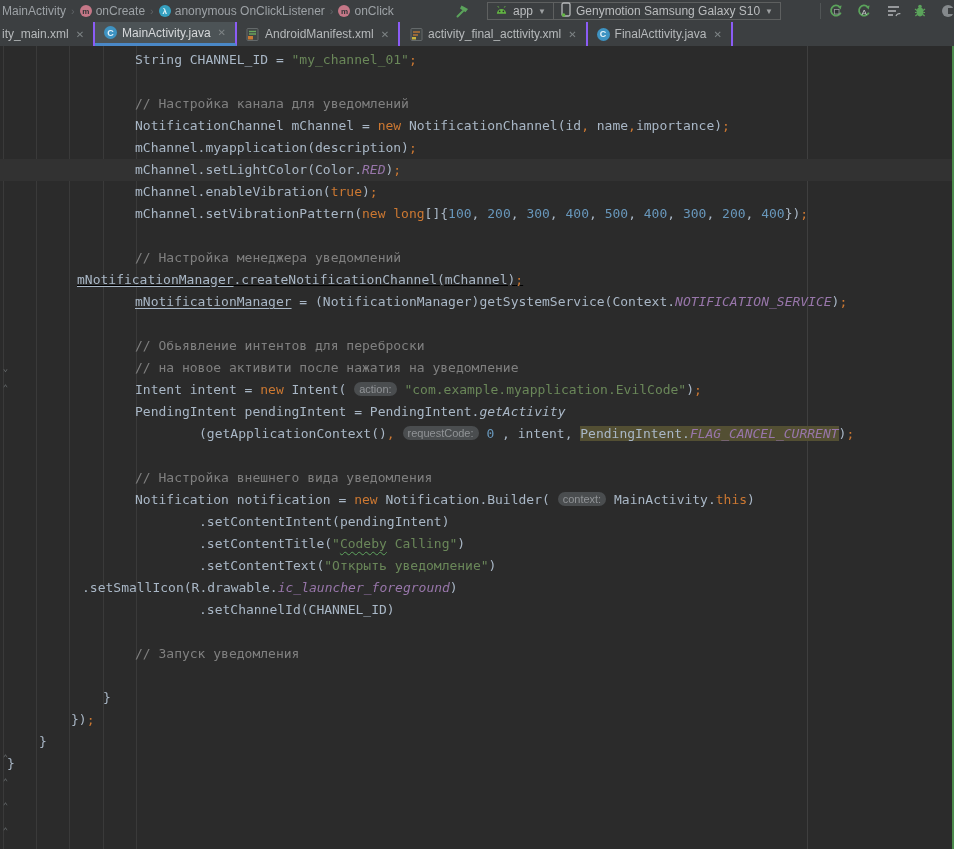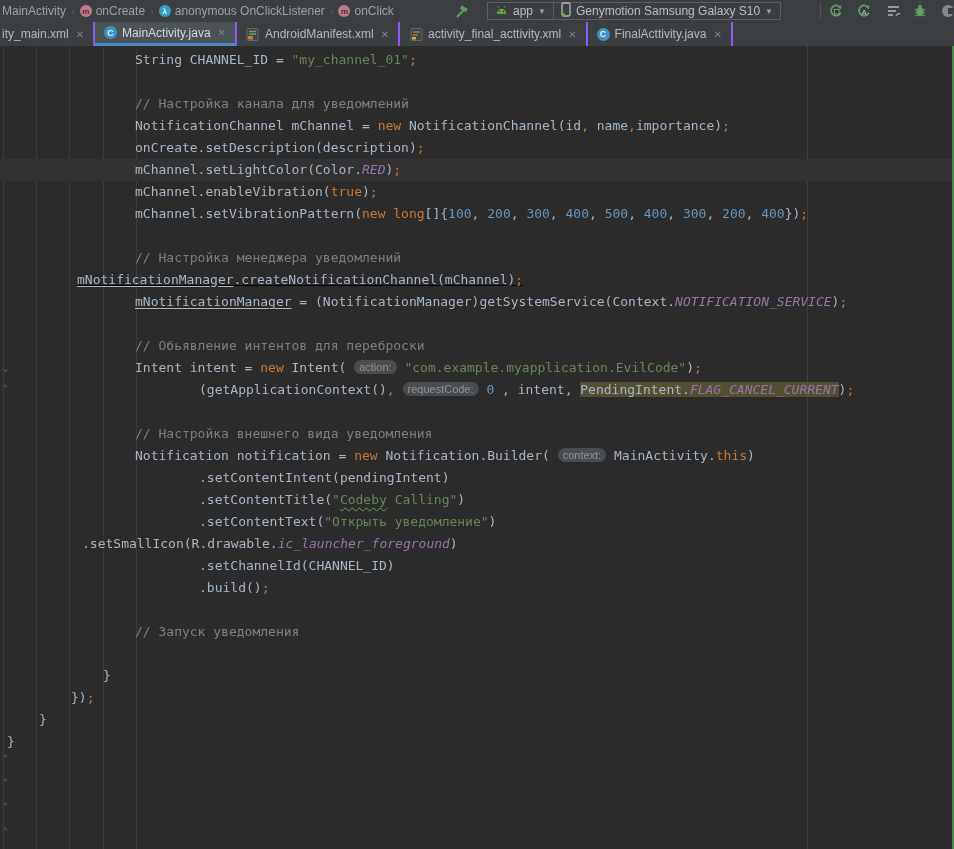--- a/index.html
+++ b/index.html
@@ -221,41 +221,42 @@
     <div class="guide" style="left:36px;"></div>
     <div class="guide" style="left:69px;"></div>
     <div class="guide" style="left:103px;"></div>
     <div class="guide" style="left:136px;"></div>
     <div class="wrap-guide"></div>
     <div class="code">
         <div class="line" style="padding-left: 135px;"><span class="t-d">String CHANNEL_ID = </span><span class="t-s">"my_channel_01"</span><span class="t-k">;</span></div>
         <div class="line" style="padding-left: 135px;"></div>
         <div class="line" style="padding-left: 135px;"><span class="t-c">// Настройка канала для уведомлений</span></div>
         <div class="line" style="padding-left: 135px;"><span class="t-d">NotificationChannel mChannel = </span><span class="t-k">new</span><span class="t-d"> NotificationChannel(id</span><span class="t-k">,</span><span class="t-d"> name</span><span class="t-k">,</span><span class="t-d">importance)</span><span class="t-k">;</span></div>
-        <div class="line" style="padding-left: 135px;"><span class="t-d">onCreate.setDescription(description)</span><span class="t-k">;</span></div>
+        <div class="line" style="padding-left: 135px;"><span class="t-d">mChannel.myapplication(description)</span><span class="t-k">;</span></div>
         <div class="line cur" style="padding-left: 135px;"><span class="t-d">mChannel.setLightColor(Color.</span><span class="t-sc">RED</span><span class="t-d">)</span><span class="t-k">;</span></div>
         <div class="line" style="padding-left: 135px;"><span class="t-d">mChannel.enableVibration(</span><span class="t-k">true</span><span class="t-d">)</span><span class="t-k">;</span></div>
         <div class="line" style="padding-left: 135px;"><span class="t-d">mChannel.setVibrationPattern(</span><span class="t-k">new</span><span class="t-d"> </span><span class="t-k">long</span><span class="t-d">[]{</span><span class="t-n">100</span><span class="t-d">, </span><span class="t-n">200</span><span class="t-d">, </span><span class="t-n">300</span><span class="t-d">, </span><span class="t-n">400</span><span class="t-d">, </span><span class="t-n">500</span><span class="t-d">, </span><span class="t-n">400</span><span class="t-d">, </span><span class="t-n">300</span><span class="t-d">, </span><span class="t-n">200</span><span class="t-d">, </span><span class="t-n">400</span><span class="t-d">})</span><span class="t-k">;</span></div>
         <div class="line" style="padding-left: 135px;"></div>
         <div class="line" style="padding-left: 135px;"><span class="t-c">// Настройка менеджера уведомлений</span></div>
         <div class="line" style="padding-left: 77px; text-decoration: underline;"><span class="t-f">mNotificationManager</span><span class="t-d">.createNotificationChannel(mChannel)</span><span class="t-k">;</span></div>
         <div class="line" style="padding-left: 135px;"><span class="t-f">mNotificationManager</span><span class="t-d"> = (NotificationManager)getSystemService(Context.</span><span class="t-sc">NOTIFICATION_SERVICE</span><span class="t-d">)</span><span class="t-k">;</span></div>
         <div class="line" style="padding-left: 135px;"></div>
         <div class="line" style="padding-left: 135px;"><span class="t-c">// Обьявление интентов для переброски</span></div>
+        <div class="line" style="padding-left: 135px;"><span class="t-c">// на новое активити после нажатия на уведомление</span></div>
         <div class="line" style="padding-left: 135px;"><span class="t-d">Intent intent = </span><span class="t-k">new</span><span class="t-d"> Intent( </span><span class="t-h">action:</span><span class="t-d"> </span><span class="t-s">"com.example.myapplication.EvilCode"</span><span class="t-d">)</span><span class="t-k">;</span></div>
+        <div class="line" style="padding-left: 135px;"><span class="t-d">PendingIntent pendingIntent = PendingIntent.</span><span class="t-it">getActivity</span></div>
         <div class="line" style="padding-left: 199px;"><span class="t-d">(getApplicationContext()</span><span class="t-k">,</span><span class="t-d"> </span><span class="t-h">requestCode:</span><span class="t-d"> </span><span class="t-n">0</span><span class="t-d"> , intent, </span><span class="t-hd">PendingIntent.</span><span class="t-hsc">FLAG_CANCEL_CURRENT</span><span class="t-d">)</span><span class="t-k">;</span></div>
         <div class="line" style="padding-left: 135px;"></div>
         <div class="line" style="padding-left: 135px;"><span class="t-c">// Настройка внешнего вида уведомления</span></div>
         <div class="line" style="padding-left: 135px;"><span class="t-d">Notification notification = </span><span class="t-k">new</span><span class="t-d"> Notification.Builder( </span><span class="t-h">context:</span><span class="t-d"> MainActivity.</span><span class="t-k">this</span><span class="t-d">)</span></div>
         <div class="line" style="padding-left: 199px;"><span class="t-d">.setContentIntent(pendingIntent)</span></div>
         <div class="line" style="padding-left: 199px;"><span class="t-d">.setContentTitle(</span><span class="t-s">"</span><span class="t-serr">Codeby</span><span class="t-s"> Calling"</span><span class="t-d">)</span></div>
         <div class="line" style="padding-left: 199px;"><span class="t-d">.setContentText(</span><span class="t-s">"Открыть уведомление"</span><span class="t-d">)</span></div>
         <div class="line" style="padding-left: 82px;"><span class="t-d">.setSmallIcon(R.drawable.</span><span class="t-sc">ic_launcher_foreground</span><span class="t-d">)</span></div>
         <div class="line" style="padding-left: 199px;"><span class="t-d">.setChannelId(CHANNEL_ID)</span></div>
-        <div class="line" style="padding-left: 199px;"><span class="t-d">.build()</span><span class="t-k">;</span></div>
         <div class="line" style="padding-left: 135px;"></div>
         <div class="line" style="padding-left: 135px;"><span class="t-c">// Запуск уведомления</span></div>
         <div class="line" style="padding-left: 135px;"></div>
         <div class="line" style="padding-left: 103px;"><span class="t-d">}</span></div>
         <div class="line" style="padding-left: 71px;"><span class="t-d">})</span><span class="t-k">;</span></div>
         <div class="line" style="padding-left: 39px;"><span class="t-d">}</span></div>
         <div class="line" style="padding-left: 7px;"><span class="t-d">}</span></div>
       </div>
     <div class="stripe"></div>
   <span class="fold" style="top: 317px;">⌄</span>

